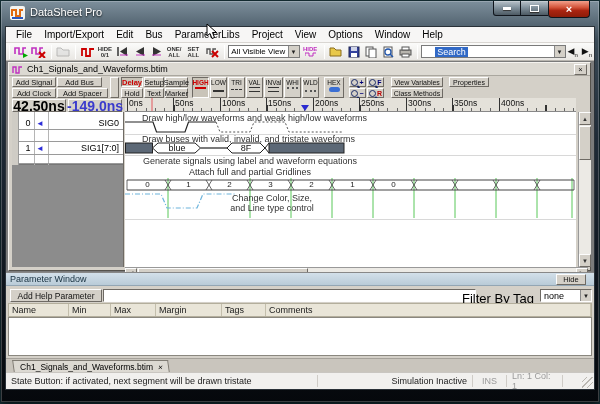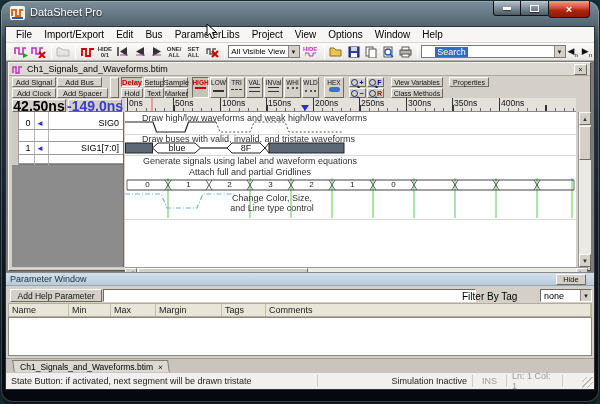--- a/index.html
+++ b/index.html
@@ -1,20 +1,20 @@
 <!DOCTYPE html>
 <html><head>
 <meta charset="utf-8">
 <style>
   html,body{margin:0;padding:0;background:#222;}
   *{box-sizing:border-box;}
   .screen{position:relative;width:600px;height:404px;overflow:hidden;
     font-family:"Liberation Sans",sans-serif;background:#17333a;color:#000;}
   
-  .win{position:absolute;left:1px;top:1px;right:1px;bottom:2px;border-radius:12px;
+  .win{position:absolute;left:1px;top:1px;right:1px;bottom:2px;border-radius:0;
     background:linear-gradient(180deg,#7d8f9c,#3a4a56 10%,#1f2b37 34%,#0e151d 70%,#05080c);
     box-shadow:0 3px 9px rgba(0,0,0,.75), inset 0 0 0 1px rgba(255,255,255,.22);}
   .titlebar{position:absolute;left:0;top:0;right:0;height:24px;}
   .appicon{position:absolute;left:9px;top:5px;width:15px;height:14px;}
   .title{position:absolute;left:29px;top:5px;font-size:11px;color:#fff;
     text-shadow:0 1px 2px #000;}
   .winbtns{position:absolute;right:9px;top:0;display:flex;}
   .wbtn{height:15px;border:1px solid #10151c;border-top:none;display:flex;align-items:center;
     justify-content:center;color:#fff;font-size:9px;
     background:linear-gradient(180deg,rgba(255,255,255,.45),rgba(255,255,255,.12) 45%,rgba(0,0,0,.25));}
@@ -505,21 +505,21 @@
         <div class="ptitle">
           <span>Parameter Window</span>
           <div class="cb" style="right:8px;top:1px;width:30px;height:11px">
               <span>Hide</span>
             </div>
         </div>
         <div class="cb" style="left:4px;top:16px;width:92px;height:13px;font-size:8.5px">
             <span>Add Help Parameter</span>
           </div>
         <div class="pinput" style="left:97px;top:16px;width:373px;height:13px"></div>
-        <span style="position:absolute;left:456px;top:18px;font-size:10px">Filter By Tag</span>
+        <span style="position:absolute;left:456px;top:18px;font-size:13px">Filter By Tag</span>
         <div class="pinput" style="left:534px;top:16px;width:52px;height:13px;font-size:9px;display:flex;align-items:center;padding-left:3px;position:absolute">
           <span>none</span>
           <span class="ddarrow">▼</span>
         </div>
         <div class="phead">
           <div class="pcol" style="width:60px">Name</div>
           <div class="pcol" style="width:42px">Min</div>
           <div class="pcol" style="width:45px">Max</div>
           <div class="pcol" style="width:66px">Margin</div>
           <div class="pcol" style="width:44px">Tags</div>

